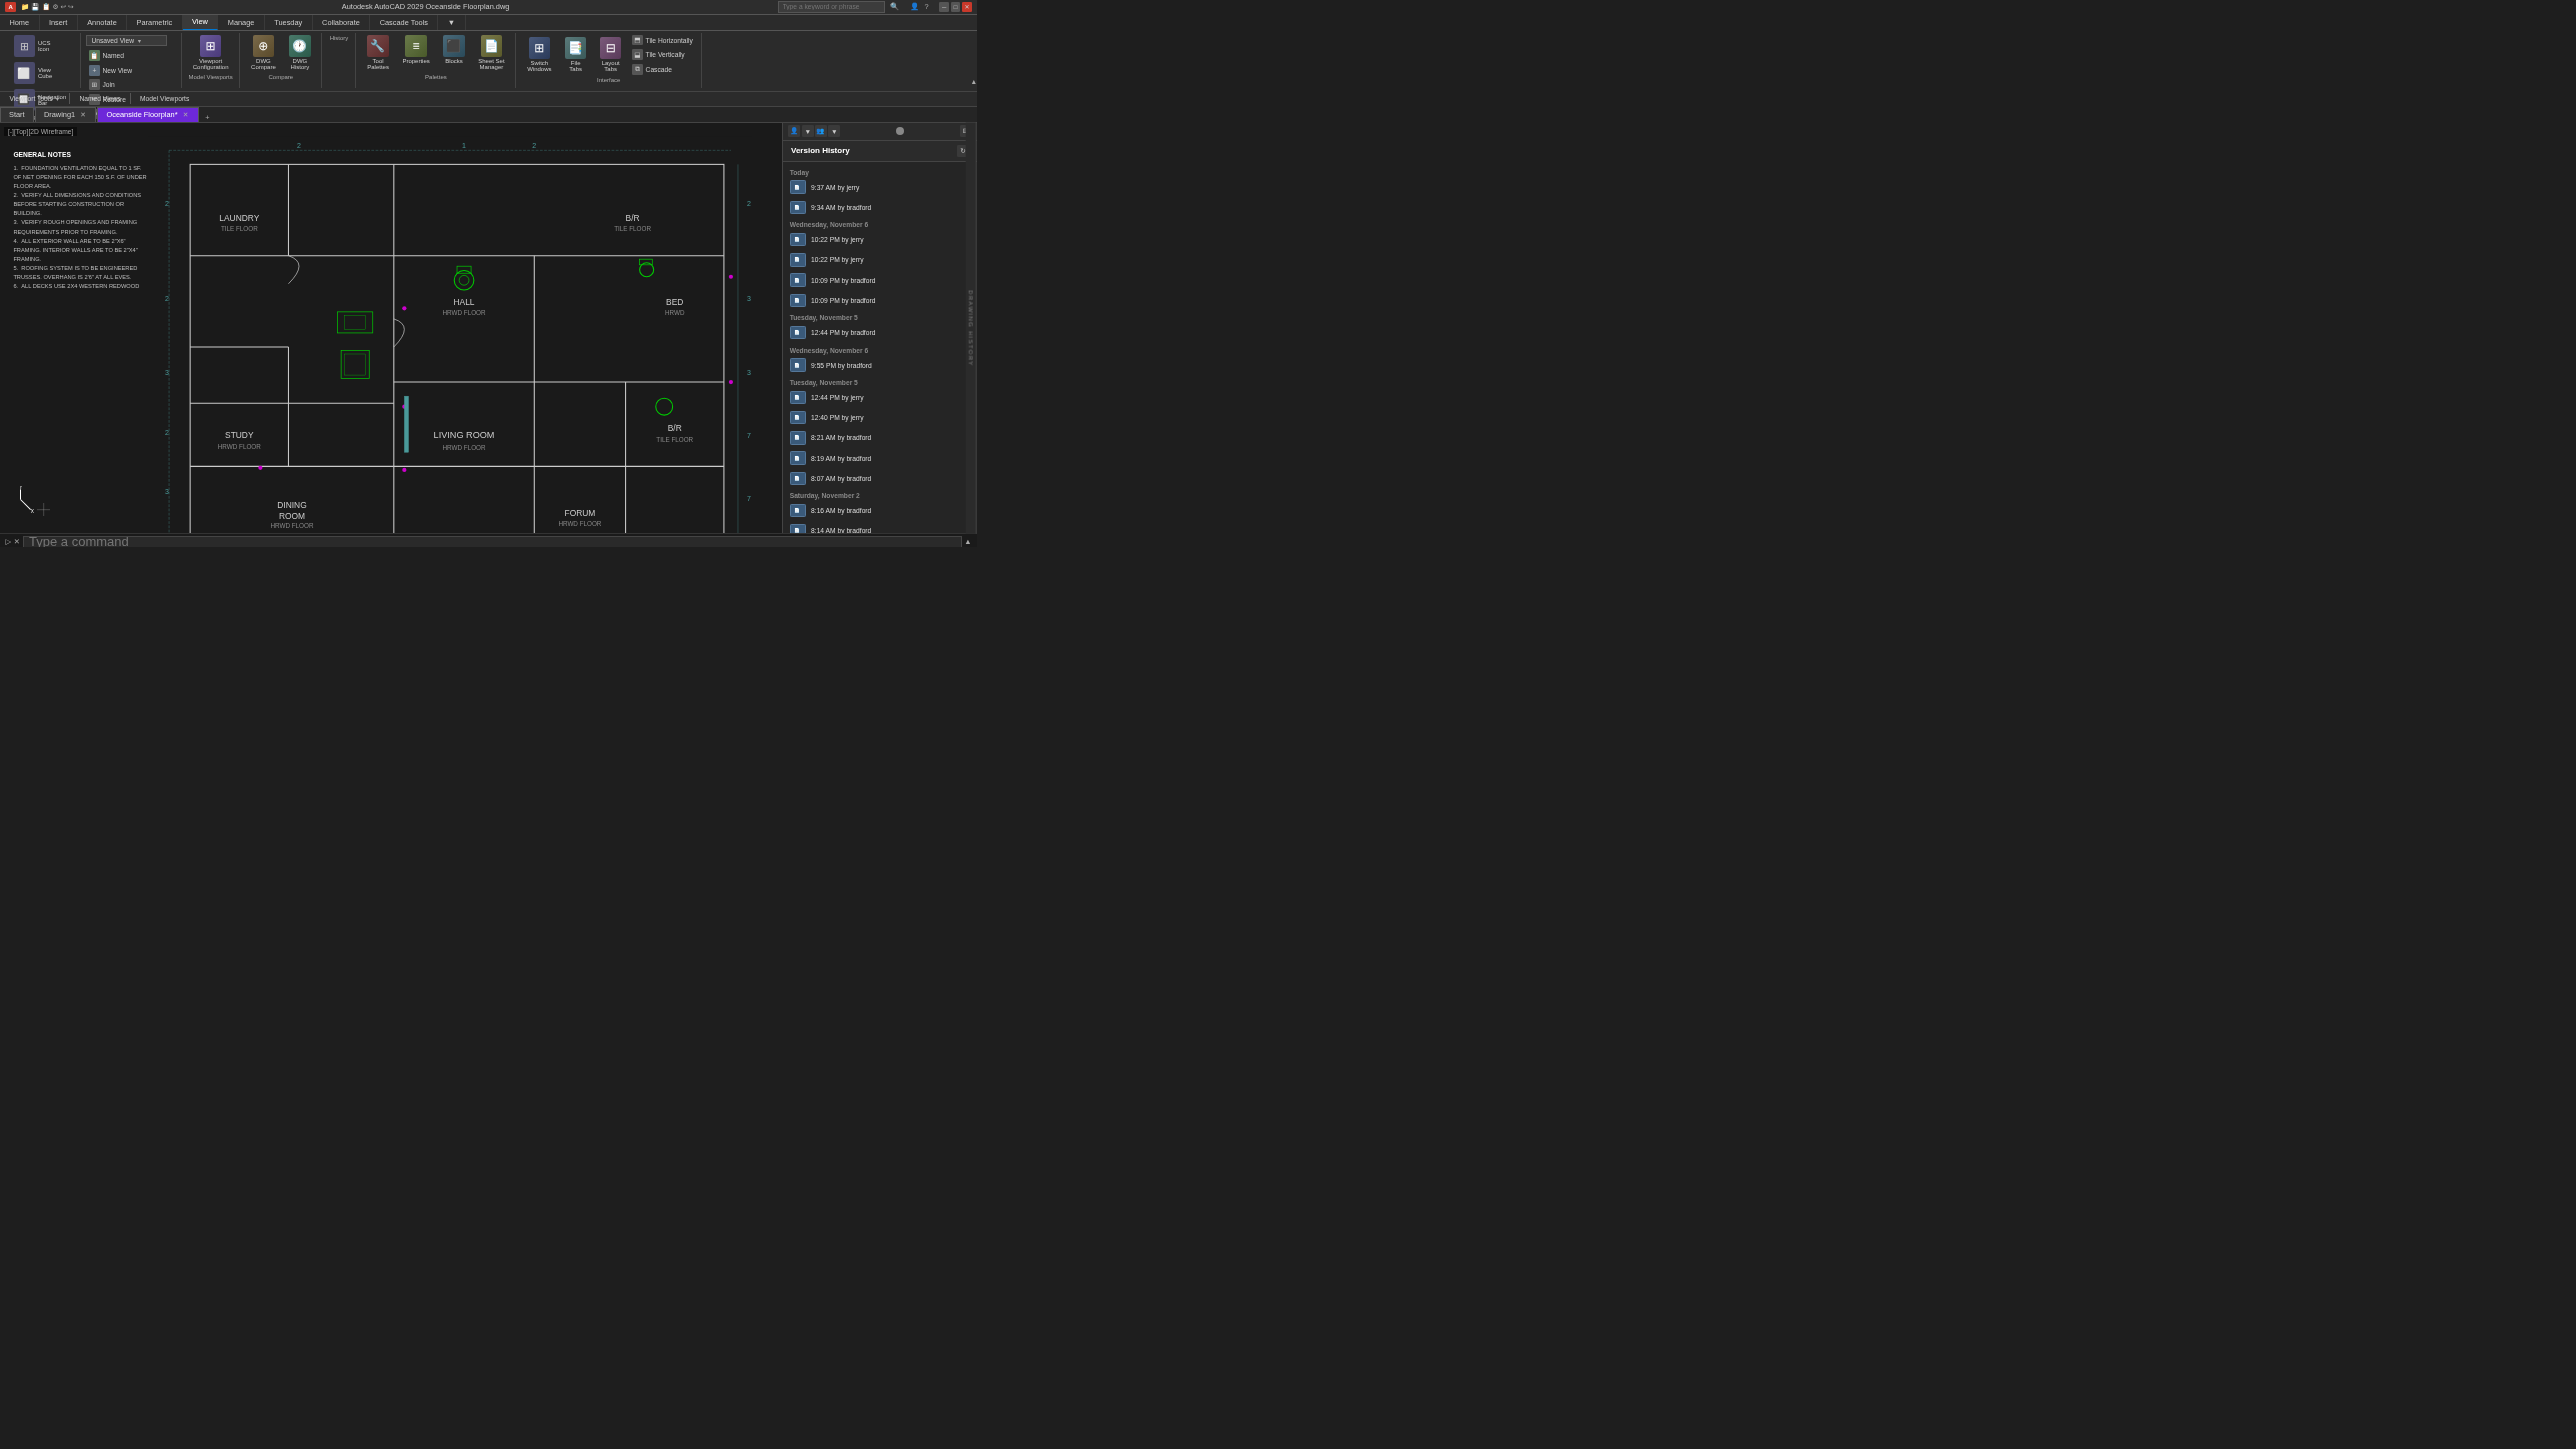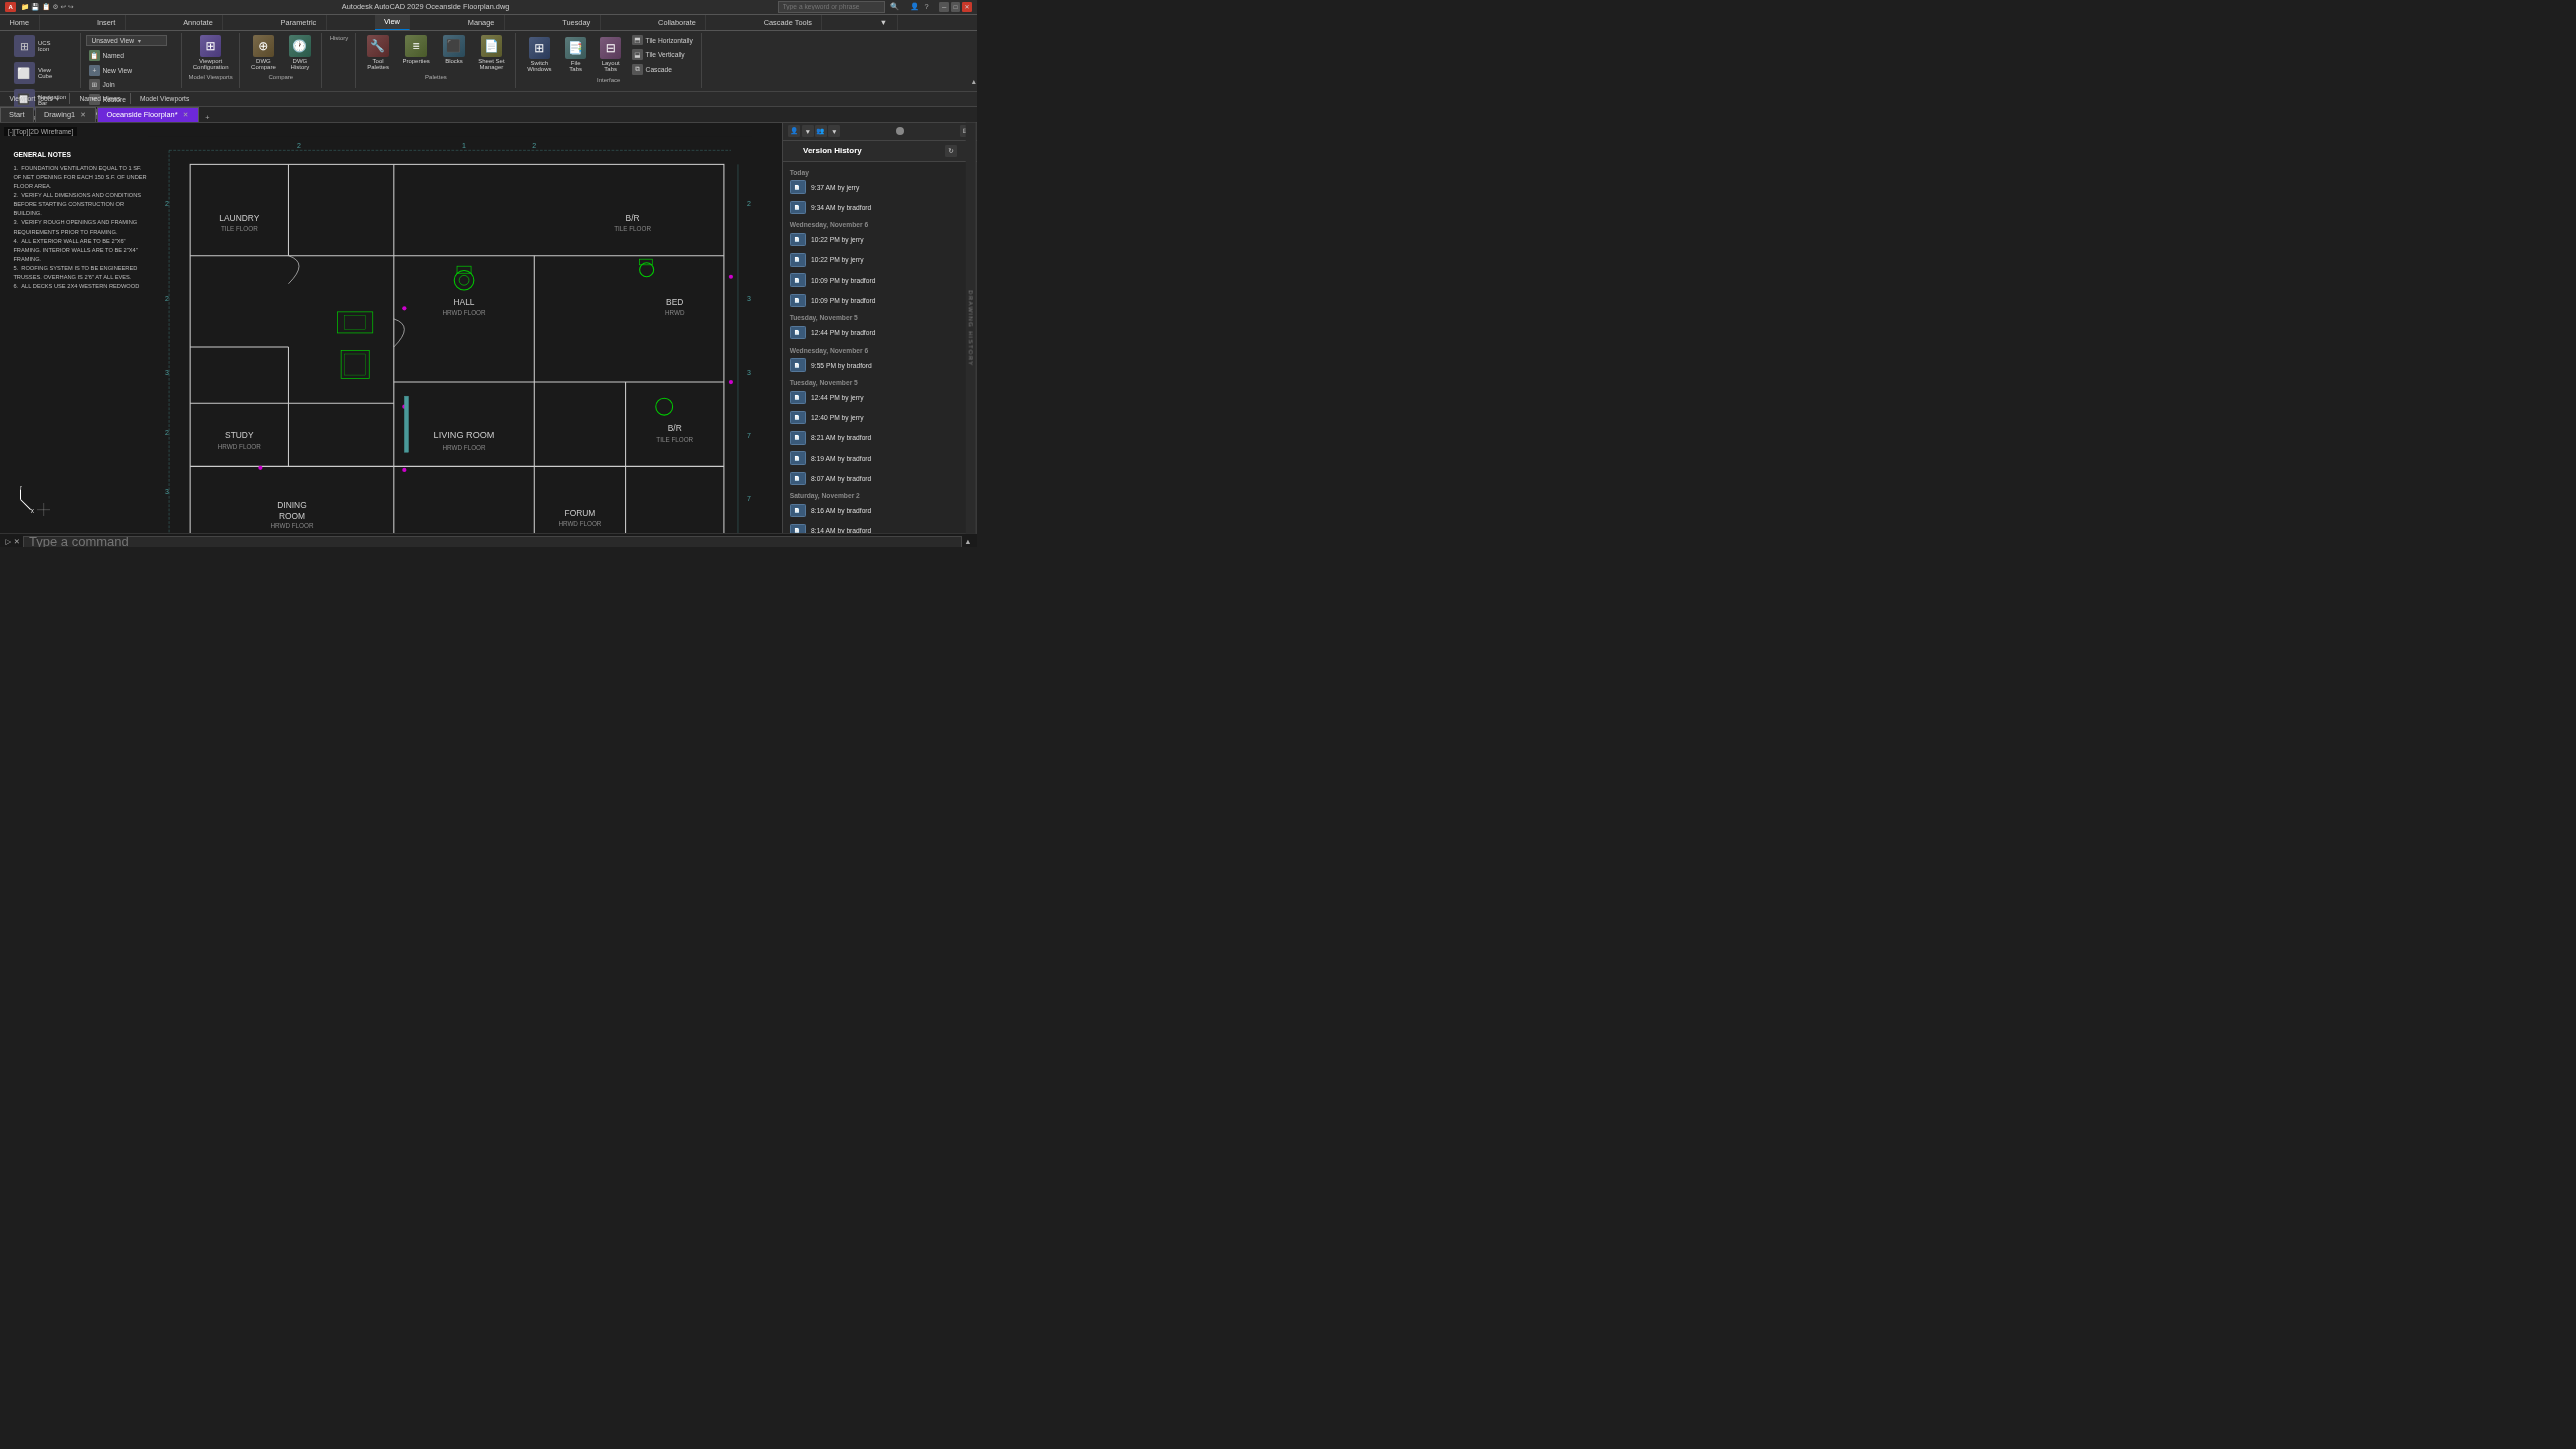--- a/index.html
+++ b/index.html
@@ -46,21 +46,20 @@
     
     .ribbon {
       background: #2b2b2b;
       border-bottom: 0.7px solid #444;
     }
     .ribbon-tabs {
       display: flex;
       background: #2b2b2b;
       border-bottom: 0.7px solid #555;
       height: 16px;
-      gap: 48px;
     }
     .ribbon-tab {
       padding: 0 9.4px;
       display: flex; align-items: center;
       color: #ccc; font-size: 7.4px; cursor: pointer;
       border-right: 0.7px solid #3a3a3a;
     }
     .ribbon-tab.active {
       background: #3a3a3a;
       color: #fff;
@@ -198,21 +197,21 @@
     
     .right-panel {
       width: 195px;
       background: #252525;
       border-left: 0.7px solid #444;
       display: flex;
       flex-direction: column;
     }
 
     .right-panel-header {
-      padding: 4px 20px;
+      padding: 4px 8px;
       background: #2b2b2b;
       border-bottom: 0.7px solid #444;
       display: flex;
       align-items: center;
       justify-content: space-between;
     }
     .right-panel-title {
       color: #fff; font-size: 8px; font-weight: bold;
     }
     .right-panel-controls {

